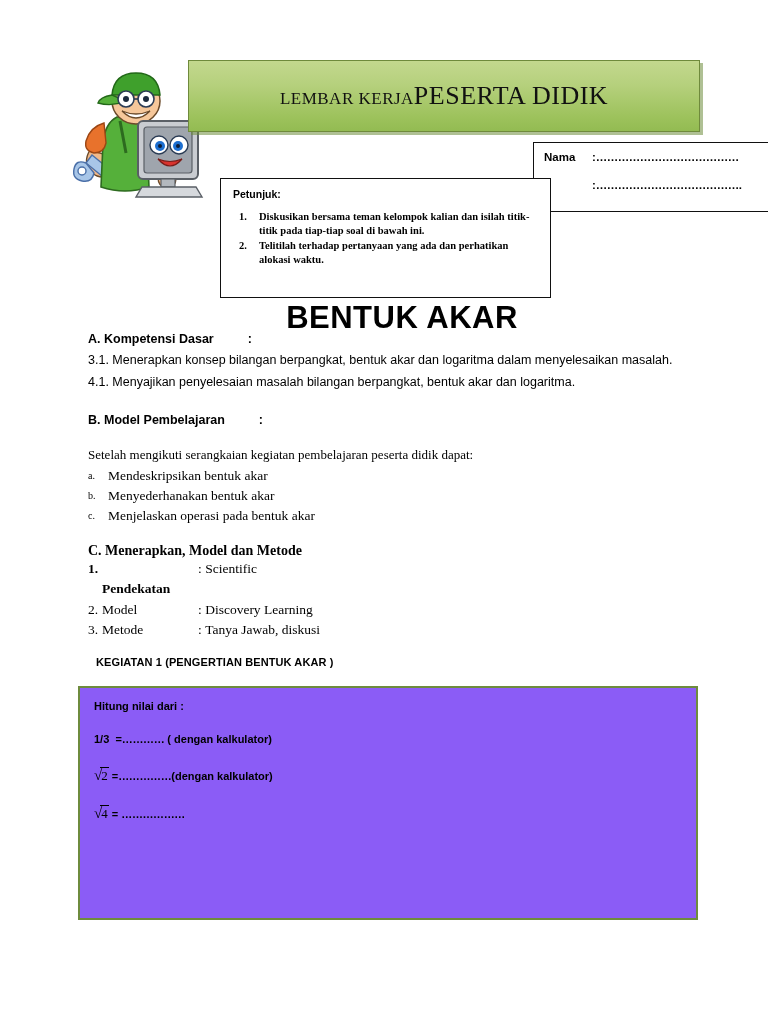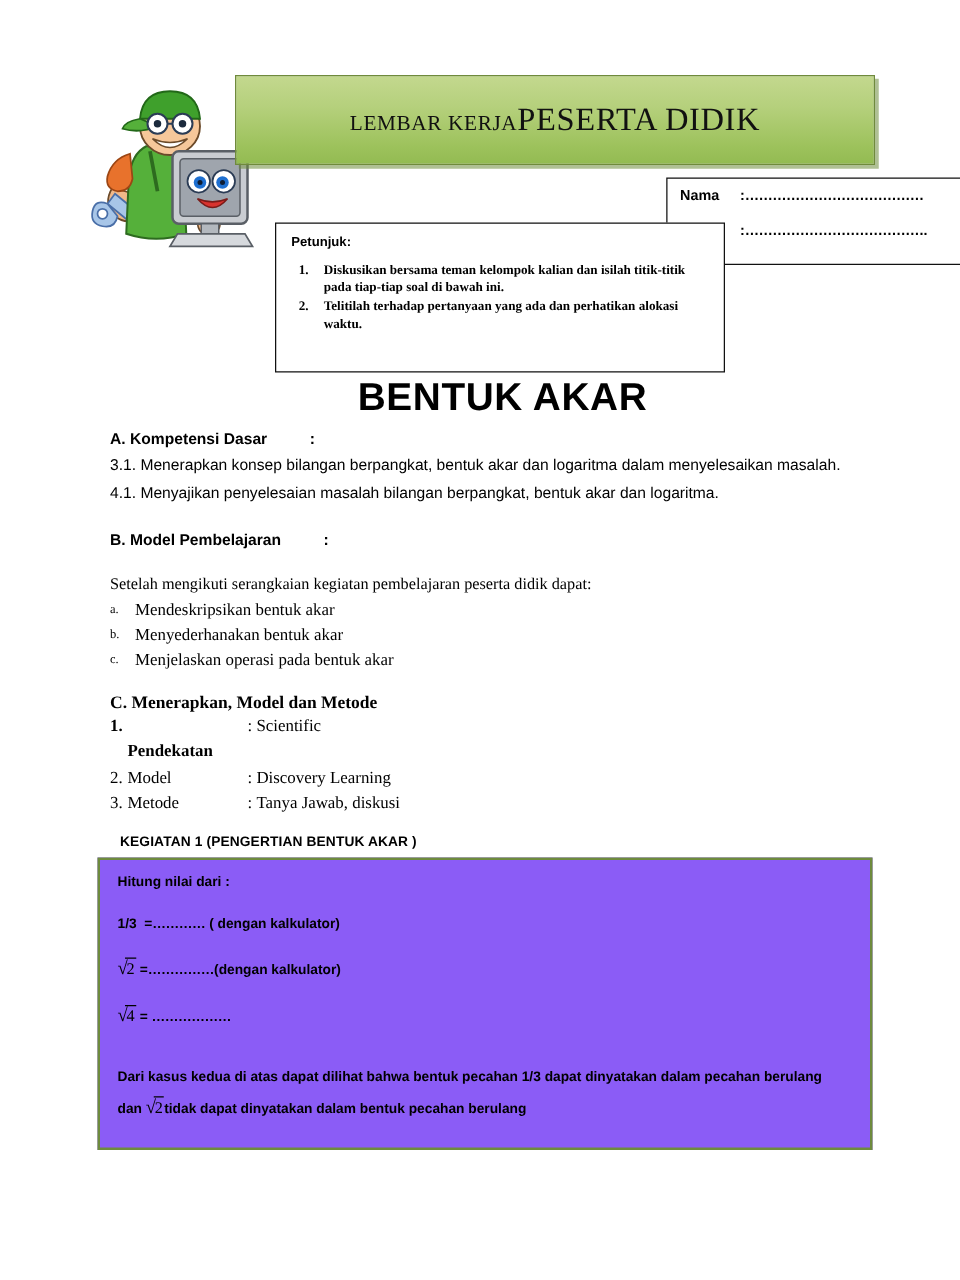--- a/index.html
+++ b/index.html
@@ -83,21 +83,21 @@
   }
   .nama-dots {
     letter-spacing: -0.5px;
   }
 
   
   .petunjuk-box {
     position: absolute;
     left: 220px;
     top: 178px;
-    width: 360px;
+    width: 331px;
     height: 120px;
     border: 1.5px solid #111;
     box-sizing: border-box;
     background: #ffffff;
     padding: 9px 10px 0 12px;
     z-index: 3;
   }
   .petunjuk-title {
     font-size: 10.5px;
     font-weight: bold;
@@ -132,21 +132,21 @@
     font-weight: bold;
     letter-spacing: 0.5px;
     padding-left: 36px;
     box-sizing: border-box;
   }
 
   
   .content {
     position: absolute;
     left: 88px;
-    top: 344px;
+    top: 332px;
     width: 615px;
   }
   .sec-head {
     font-weight: bold;
     font-size: 12.5px;
     display: flex;
     align-items: baseline;
   }
   .sec-head .colon {
     margin-left: 34px;
@@ -398,17 +398,13 @@
   <div class="gb-line">
     <span class="radical"><span class="rad-sign">√</span><span class="rad-arg">2</span></span>
     <span>=</span><span class="dots-sm">……………</span><span>(dengan kalkulator)</span>
   </div>
 
   <div class="gb-line">
     <span class="radical"><span class="rad-sign">√</span><span class="rad-arg">4</span></span>
     <span>=</span>&nbsp;<span class="dots-sm">………………</span>
   </div>
 
-  <div class="gb-para">
-    <span>Dari kasus kedua di atas dapat dilihat bahwa bentuk pecahan 1/3 dapat dinyatakan dalam pecahan berulang dan</span>
-    <span class="radical"><span class="rad-sign">√</span><span class="rad-arg">2</span></span><span>tidak dapat dinyatakan dalam bentuk pecahan berulang</span>
-  </div>
 </div>
 
 </body></html>

